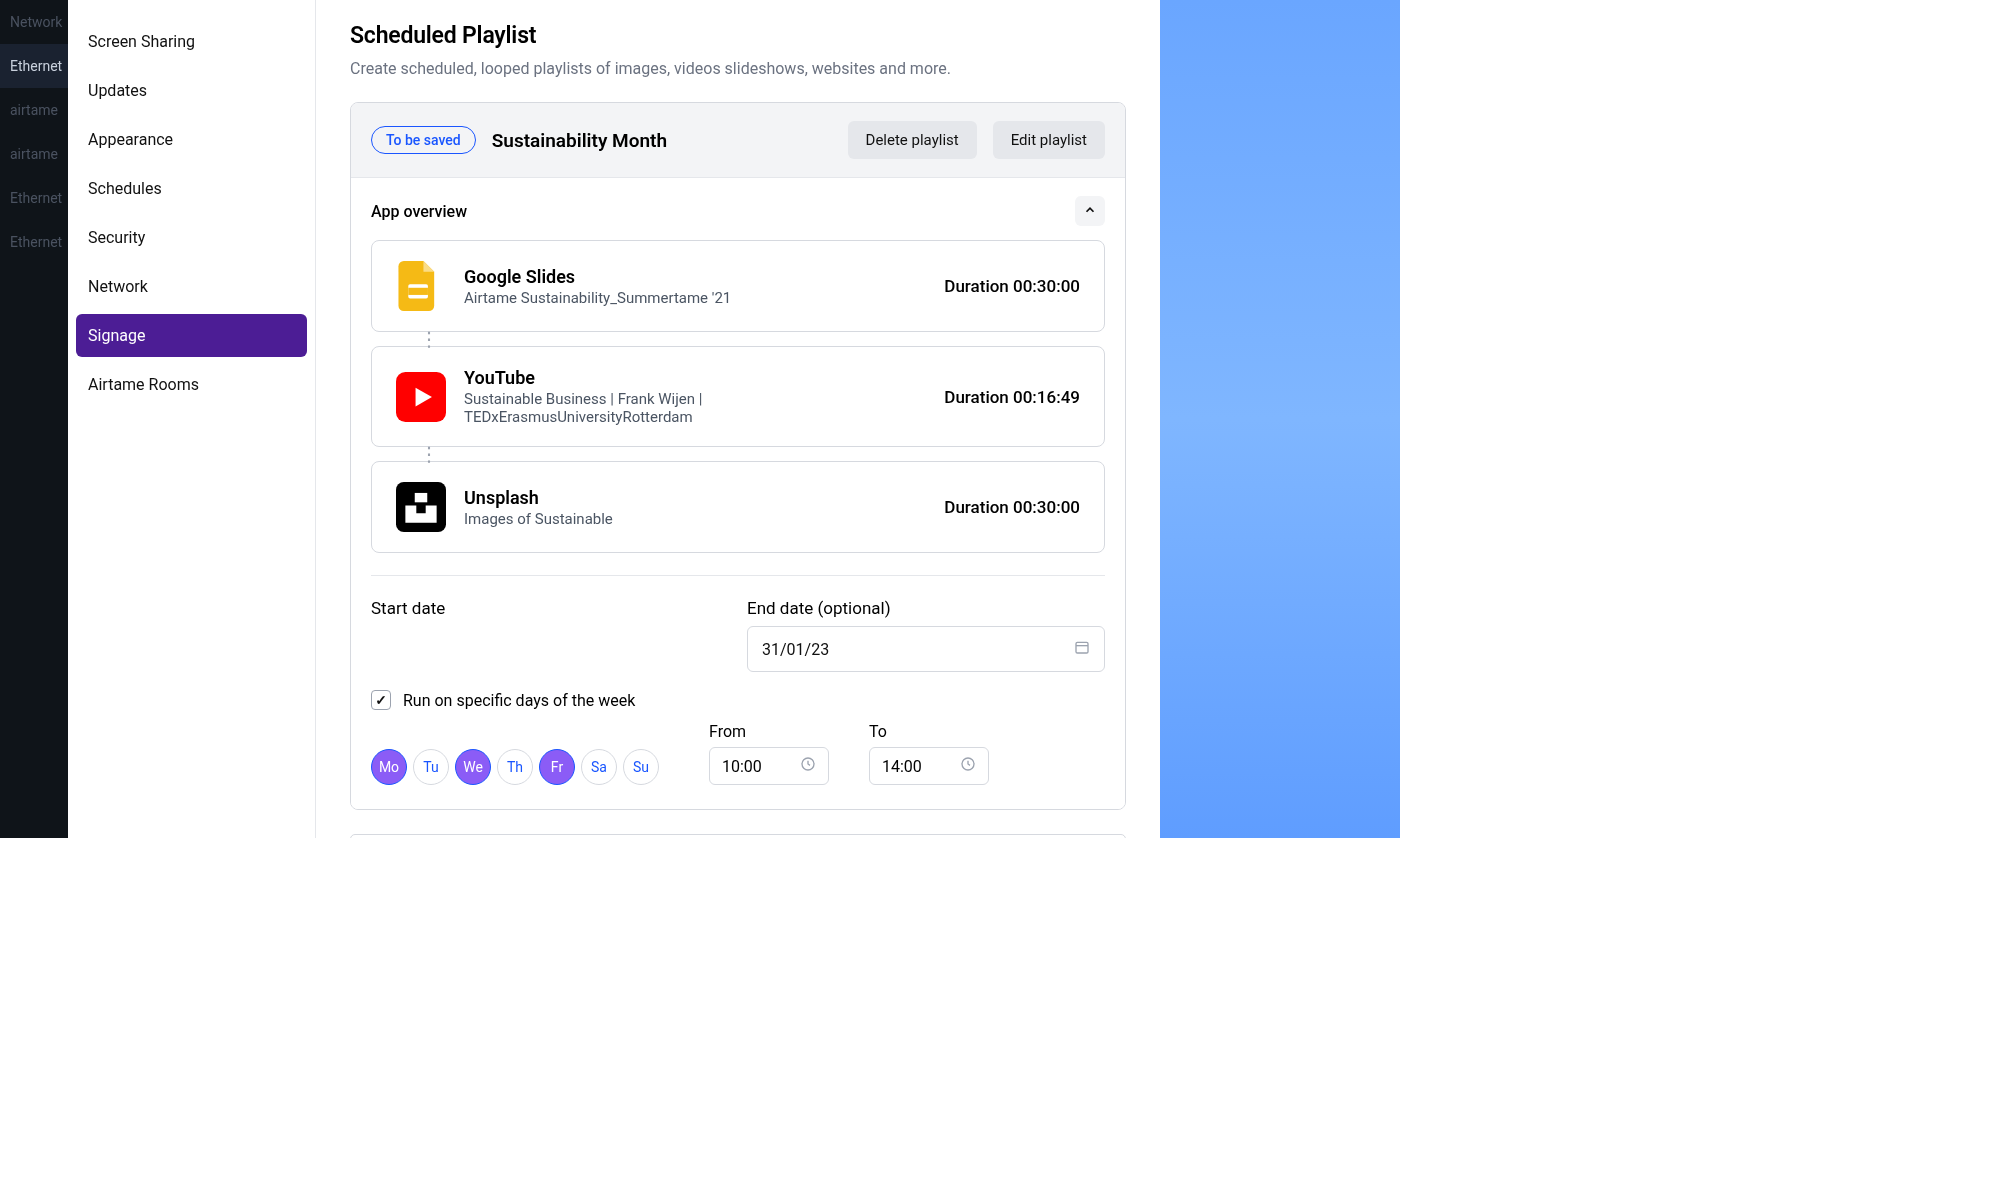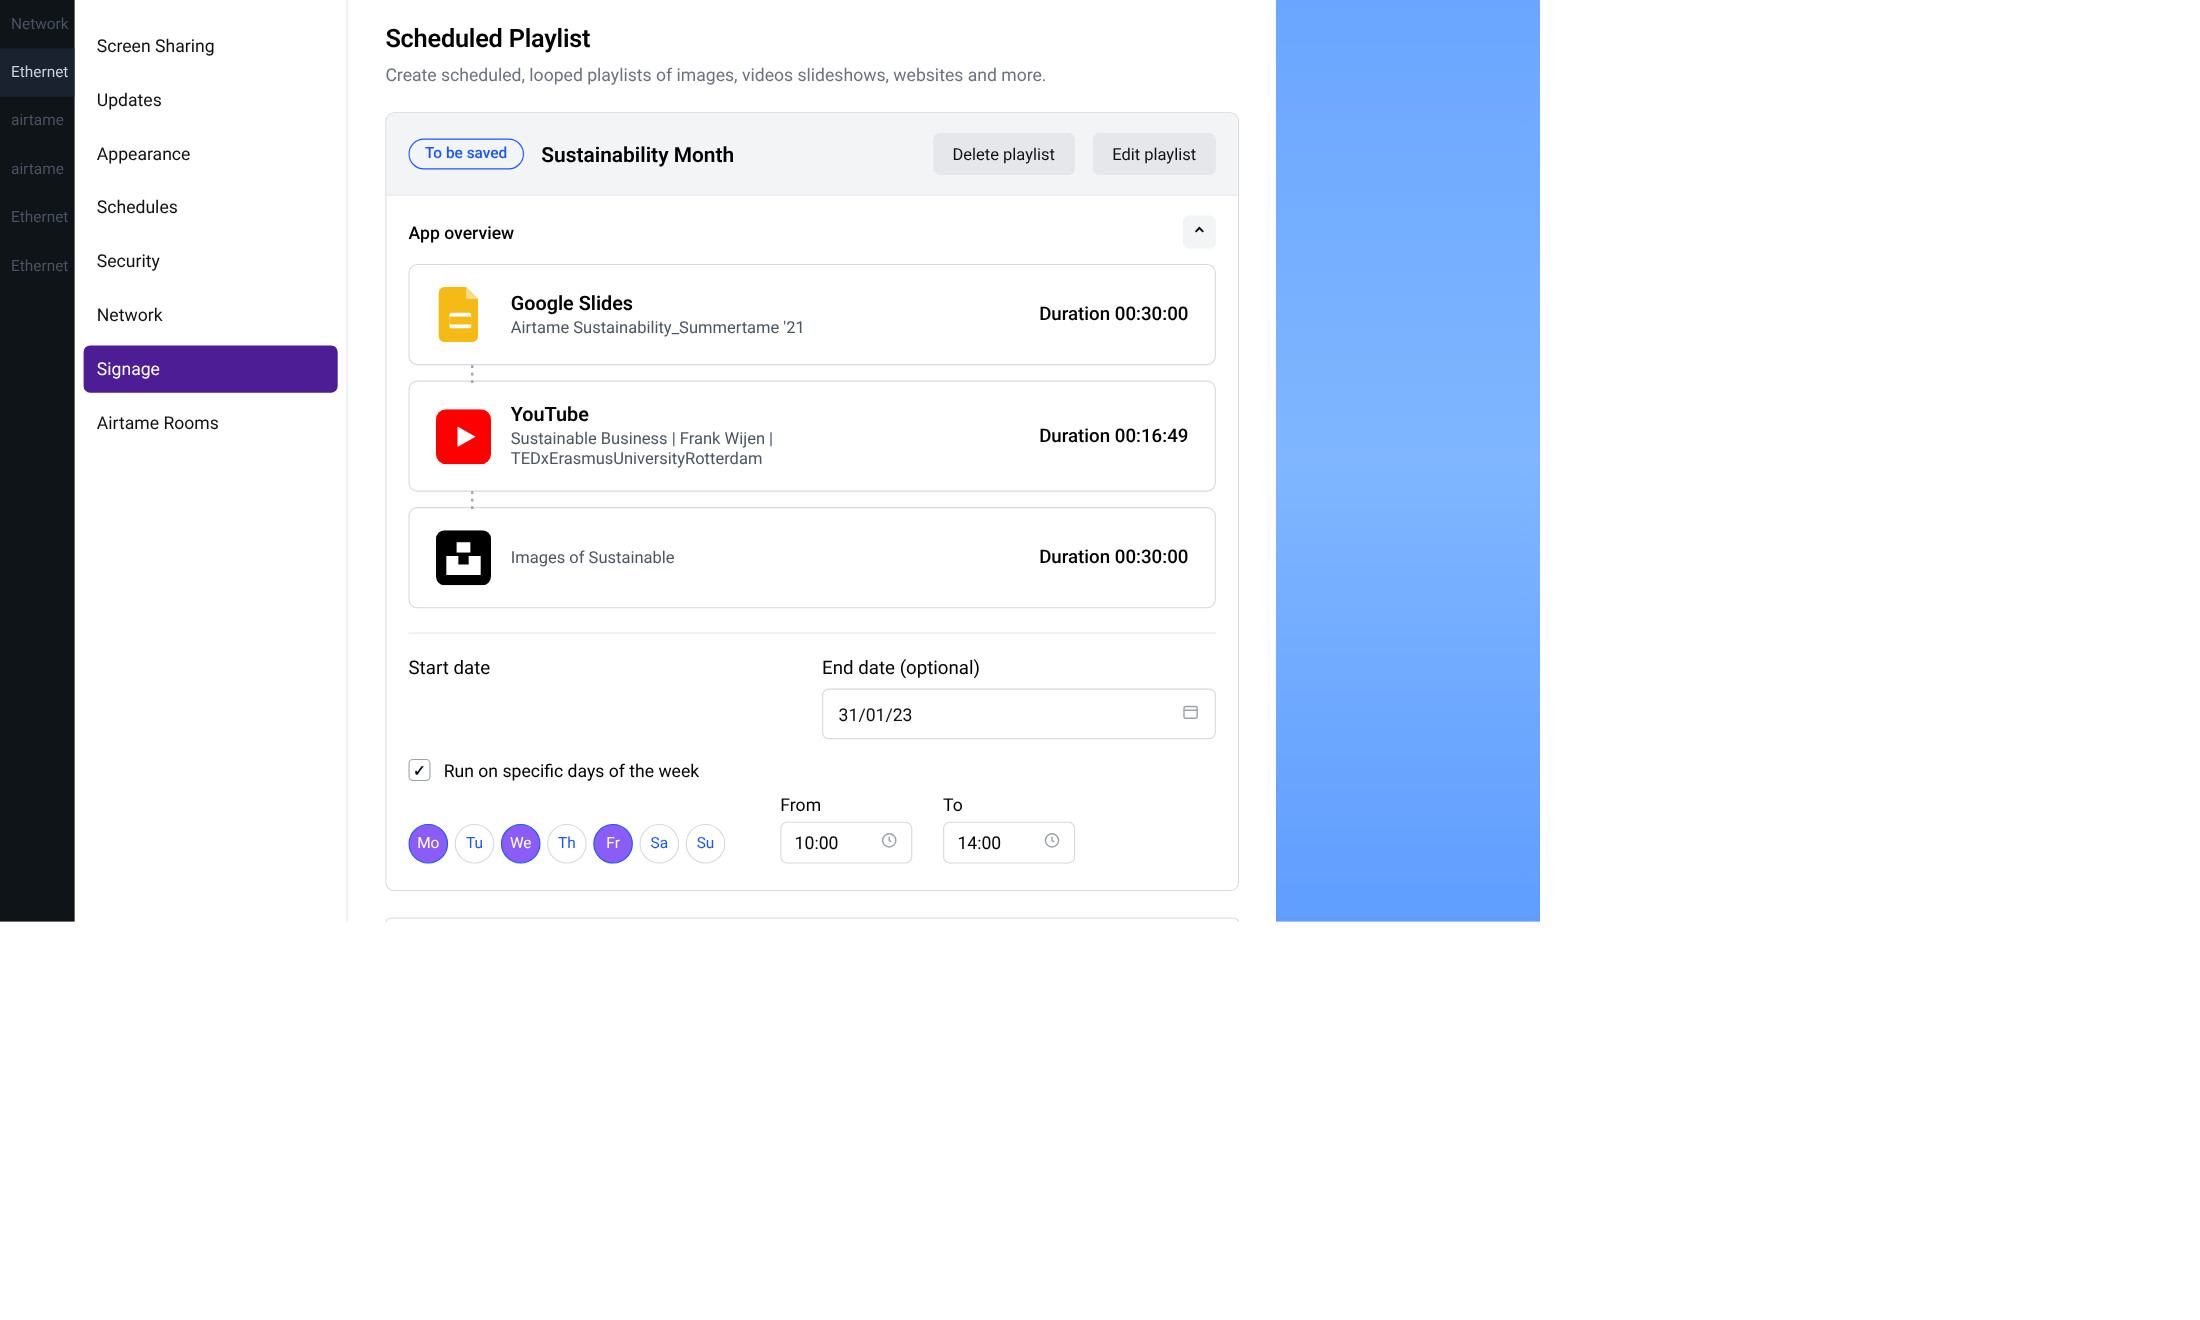--- a/index.html
+++ b/index.html
@@ -90,21 +90,21 @@
   .chk-label { font-size: 16px; }
 
   .days-row { display: flex; align-items: flex-end; gap: 6px; margin-top: 12px; }
   .day {
     width: 36px; height: 36px; border-radius: 50%; border: 1px solid #d6d9df;
     display: flex; align-items: center; justify-content: center; font-size: 14px;
     color: #1a56ff; cursor: pointer; background: #fff;
   }
   .day.on { background: #8b5cf6; color: #fff; border-color: #1a56ff; }
 
-  .time-col { margin-left: 22px; }
+  .time-col { margin-left: 34px; }
   .time-col.first { margin-left: 44px; }
   .time-label { font-size: 16px; margin-bottom: 6px; }
   .time-input {
     width: 120px; border: 1px solid #d6d9df; border-radius: 6px;
     padding: 8px 12px; font-size: 16px; display: flex; justify-content: space-between;
     align-items: center;
   }
 
   
   .right-strip {
@@ -186,20 +186,21 @@
             <div class="app-dur">Duration 00:16:49</div>
           </div>
           <div class="drag-dots">⋮</div>
           <div class="app-row">
             <div class="app-icon"><svg viewBox="0 0 64 64" width="50" height="50">
                 <rect width="64" height="64" rx="10" fill="#000"></rect>
                 <rect x="24" y="14" width="16" height="12" fill="#fff"></rect>
                 <path d="M12 30h14v10h12V30h14v22H12z" fill="#fff"></path>
               </svg></div>
             <div class="app-meta">
+              <div class="app-title">Unsplash</div>
               <div class="app-sub">Images of Sustainable</div>
             </div>
             <div class="app-dur">Duration 00:30:00</div>
           </div>
         </div>
 
       <div class="hr"></div>
 
       <div class="field-grid">
         <div class="field">

